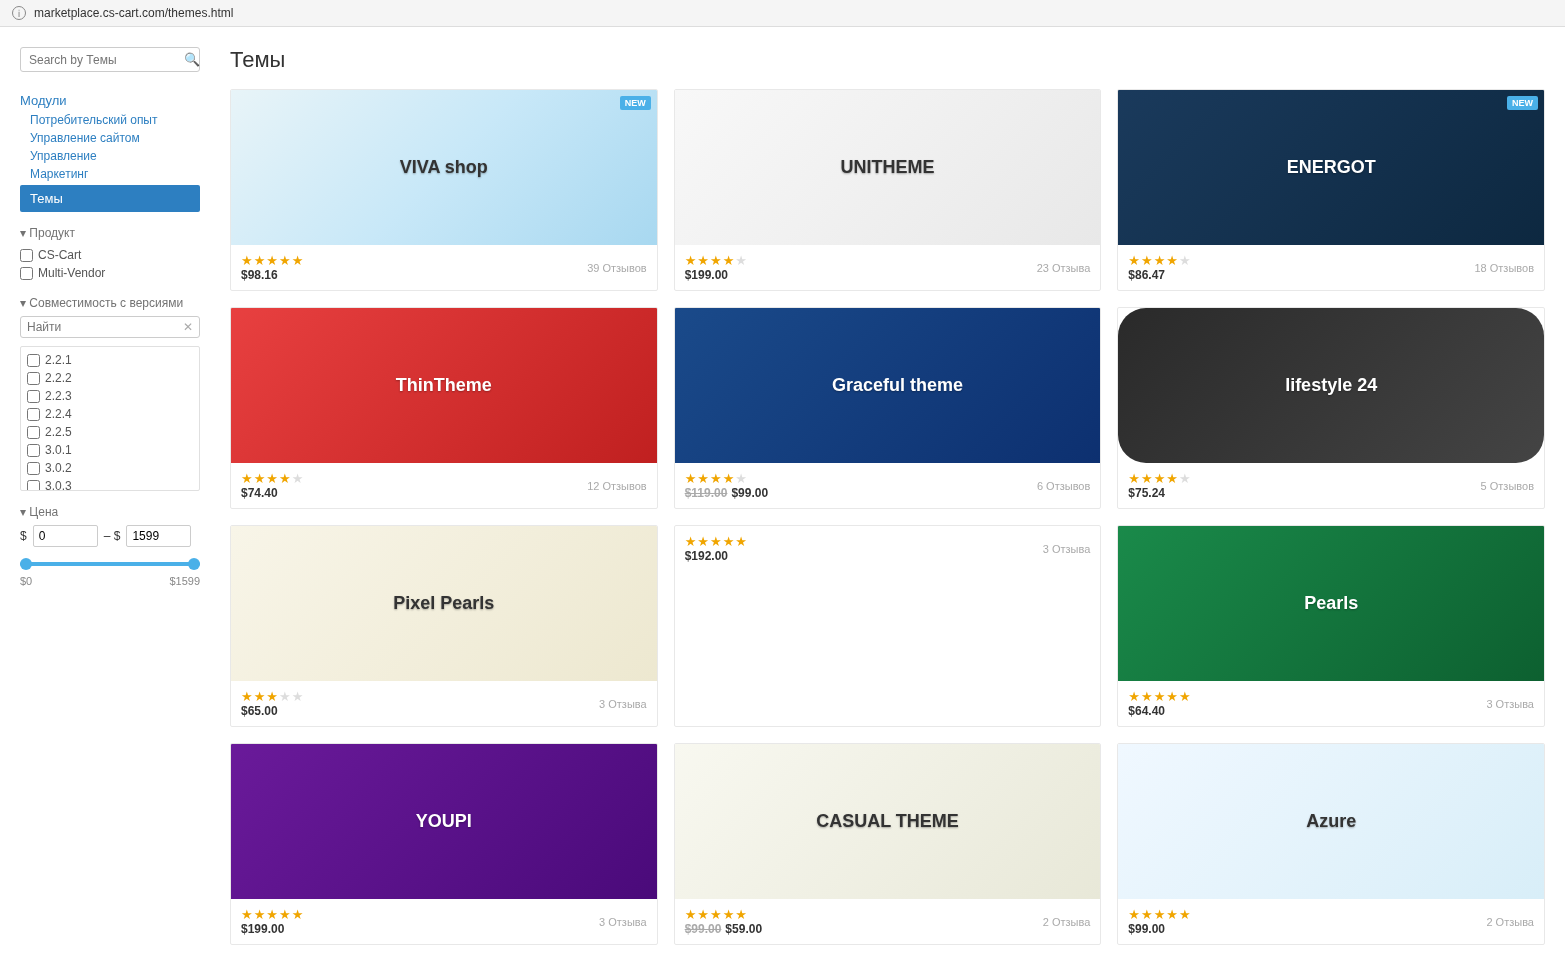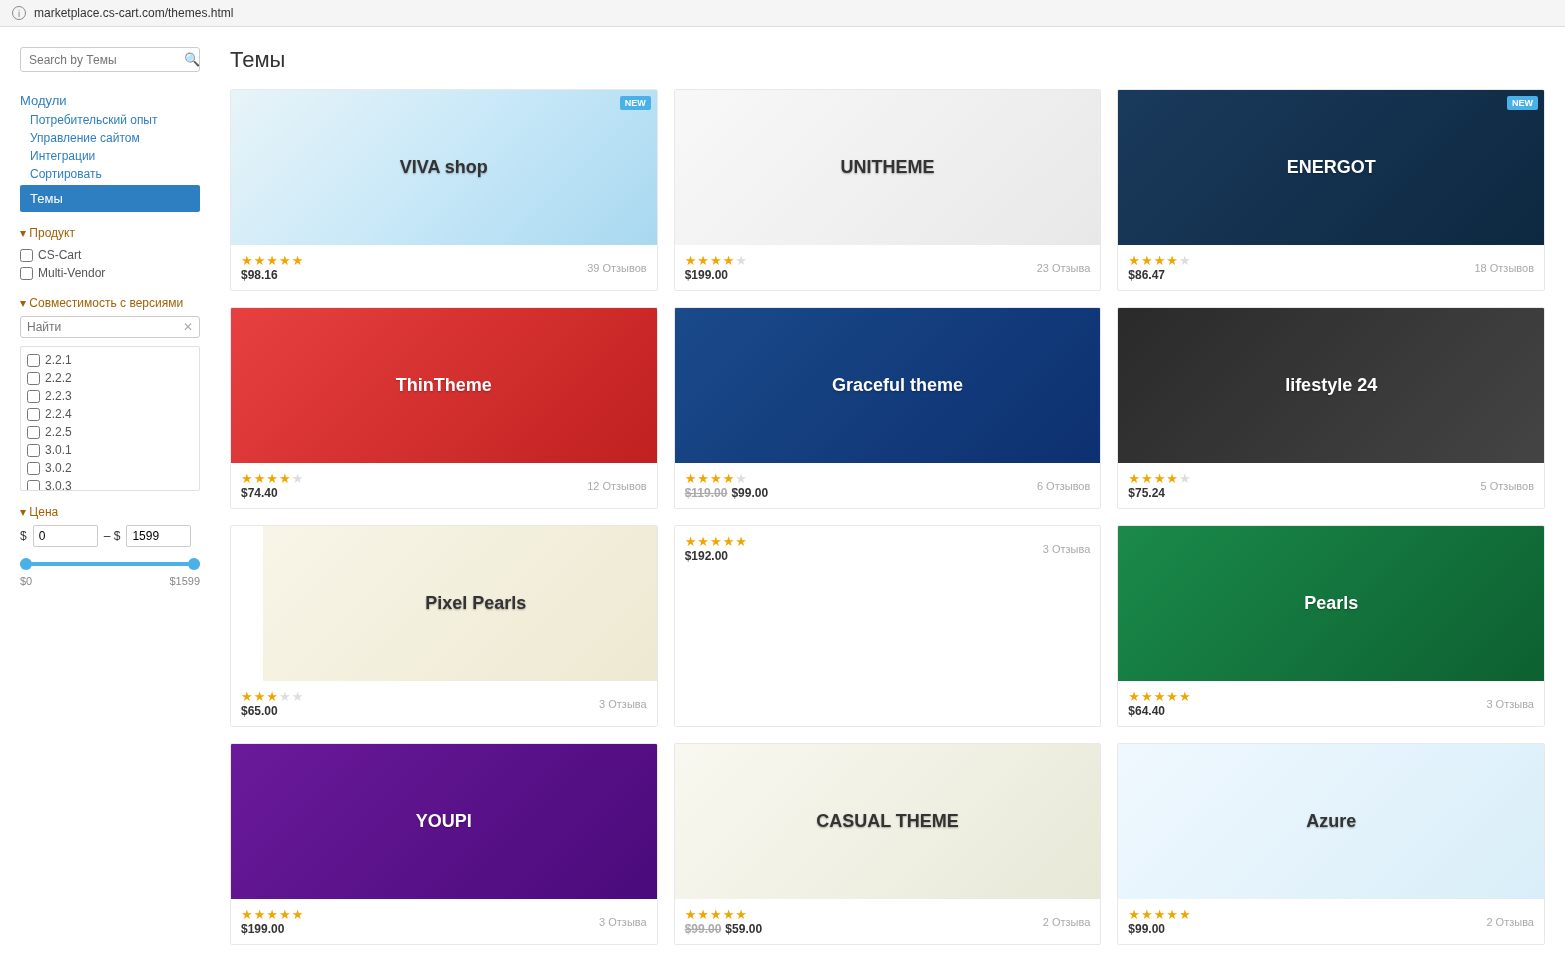--- a/index.html
+++ b/index.html
@@ -77,21 +77,21 @@
       padding: 6px 10px;
       border-radius: 2px;
       display: block;
       font-size: 13px;
       margin: 2px 0;
     }
 
     .filter-section { margin-top: 14px; }
     .filter-title {
       font-size: 12px;
-      color: #a16207;
+      color: #737373;
       cursor: pointer;
       margin-bottom: 6px;
       display: flex;
       align-items: center;
       gap: 4px;
     }
 
     .checkbox-item {
       display: flex; align-items: center; gap: 5px;
       font-size: 12px; color: #555;
@@ -239,22 +239,22 @@
     .price-label { font-size: 12px; color: #333; font-weight: bold; }
     .price-label .old-price { text-decoration: line-through; color: #aaa; margin-right: 4px; }
     .reviews-count { font-size: 11px; color: #aaa; }
 
     
     .theme-viva { background: linear-gradient(135deg, #e8f4f8 0%, #c8e8f8 50%, #a8d8f0 100%); }
     .theme-uni { background: linear-gradient(135deg, #f8f8f8 0%, #e8e8e8 100%); }
     .theme-energot { background: linear-gradient(135deg, #1a3a5c 0%, #0d2840 100%); }
     .theme-thin { background: linear-gradient(135deg, #e84040 0%, #c02020 100%); }
     .theme-graceful { background: linear-gradient(135deg, #1a4a8a 0%, #0d3070 100%); padding-left: 20px; }
-    .theme-lifestyle { background: linear-gradient(135deg, #2a2a2a 0%, #444 100%); }
-    .theme-pixel { background: linear-gradient(135deg, #f8f5e8 0%, #ede8d0 100%); margin-left: 32px; }
+    .theme-lifestyle { background: linear-gradient(135deg, #2a2a2a 0%, #444 100%); border-radius: 28px; }
+    .theme-pixel { background: linear-gradient(135deg, #f8f5e8 0%, #ede8d0 100%); }
     .theme-smarty { background: linear-gradient(135deg, #f8f8f8 0%, #e8e8e8 100%); }
     .theme-emerald { background: linear-gradient(135deg, #1a8a4a 0%, #0d6030 100%); }
     .theme-youpi { background: linear-gradient(135deg, #6a1a9a 0%, #4a0a7a 100%); }
     .theme-casual { background: linear-gradient(135deg, #f8f8f0 0%, #e8e8d8 100%); }
     .theme-azure { background: linear-gradient(135deg, #f0f8ff 0%, #d8eef8 100%); }
 
     .badge-new {
       position: absolute;
       top: 6px; right: 6px;
       background: #4ab0e8;
@@ -287,22 +287,22 @@
 
     <div class="search-box">
       <input type="text" placeholder="Search by Темы" style="">
       <span class="search-icon">🔍</span>
     </div>
 
     <div class="sidebar-section">
       <a class="sidebar-category-title">Модули</a>
       <a class="sidebar-subcategory">Потребительский опыт</a>
       <a class="sidebar-subcategory">Управление сайтом</a>
-      <a class="sidebar-subcategory">Интеграции</a>
-      <a class="sidebar-subcategory">Сортировать</a>
+      <a class="sidebar-subcategory">Управление</a>
+      <a class="sidebar-subcategory">Маркетинг</a>
       <a class="sidebar-active">Темы</a>
     </div>
 
     <div class="filter-section">
       <div class="filter-title">▾ Продукт</div>
       <div class="checkbox-item">
         <input type="checkbox" style="">
         <span>CS-Cart</span>
       </div>
       <div class="checkbox-item">

